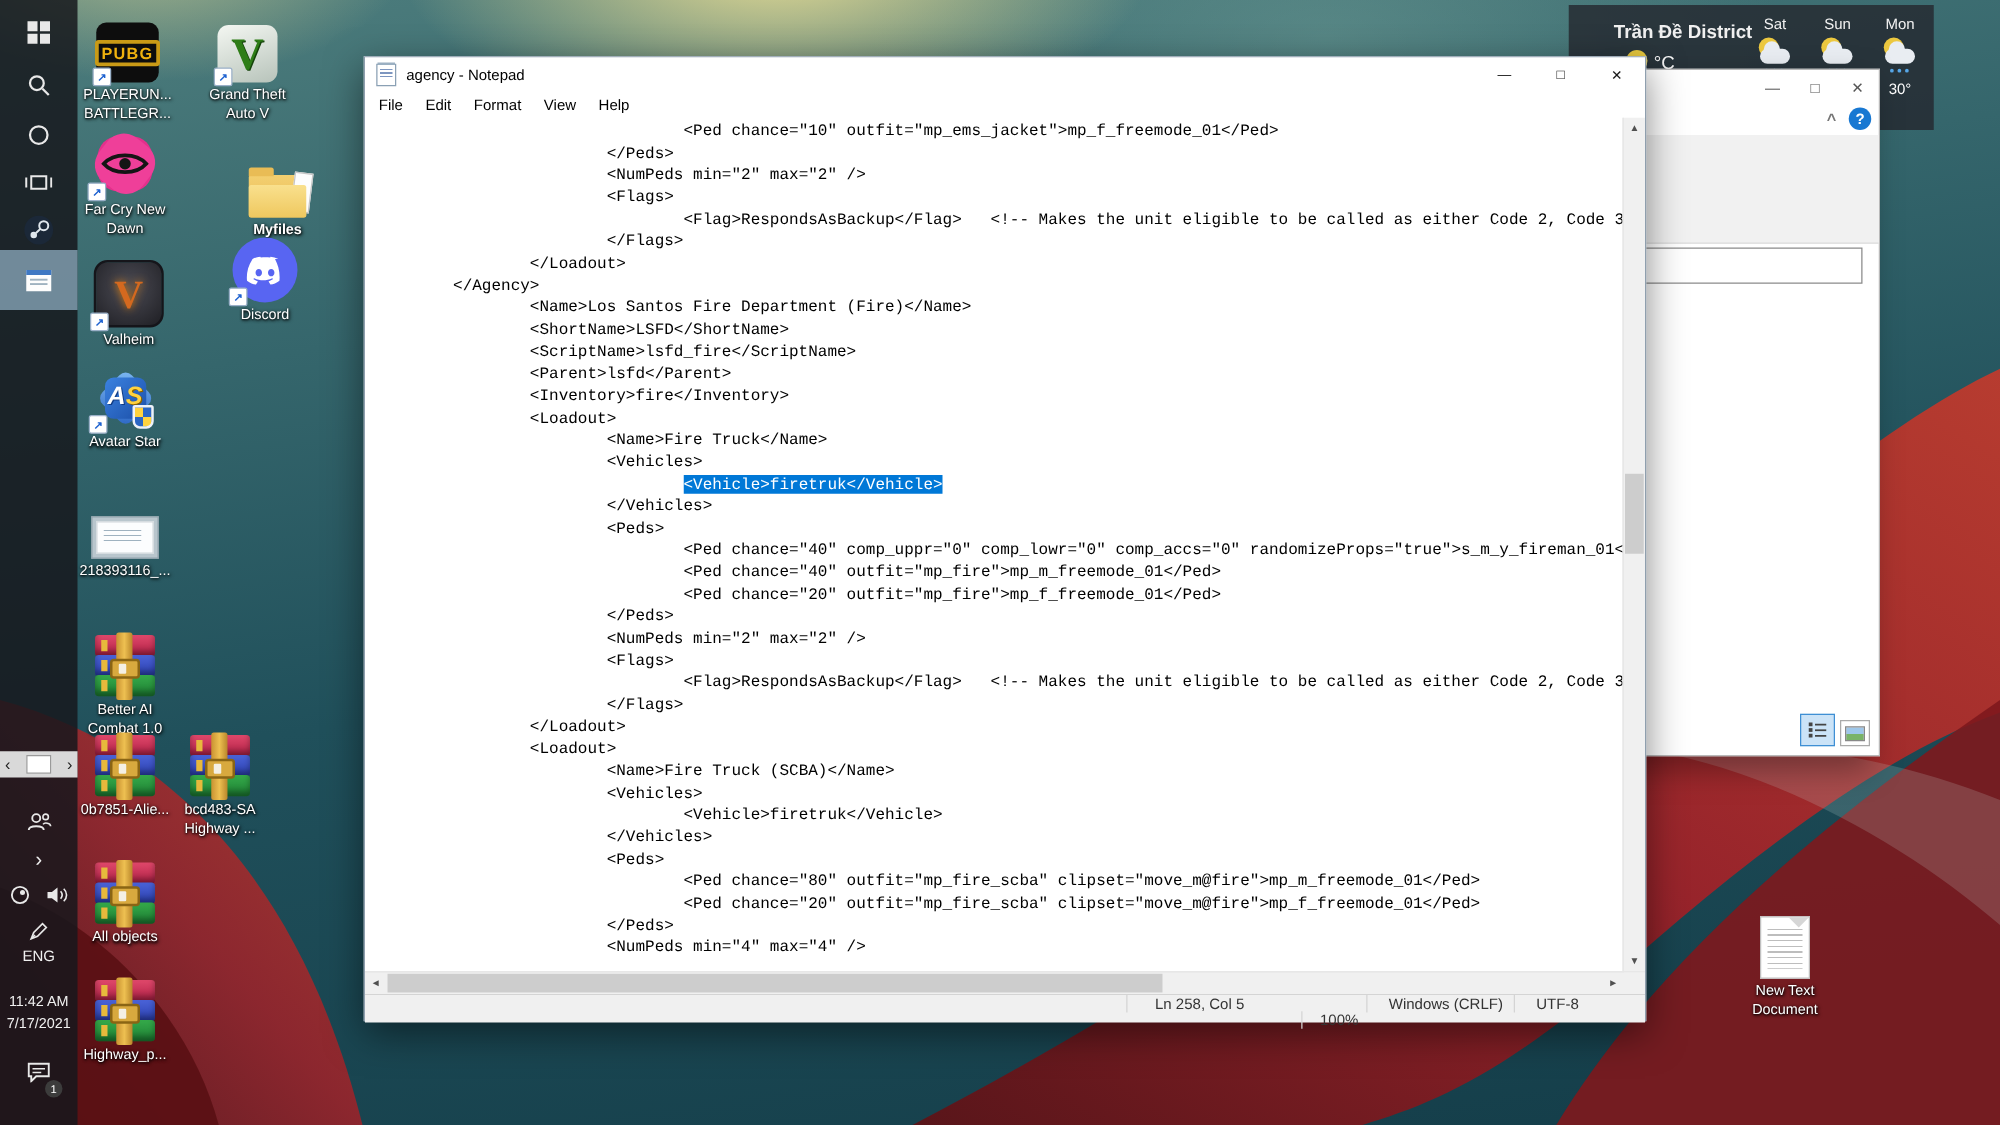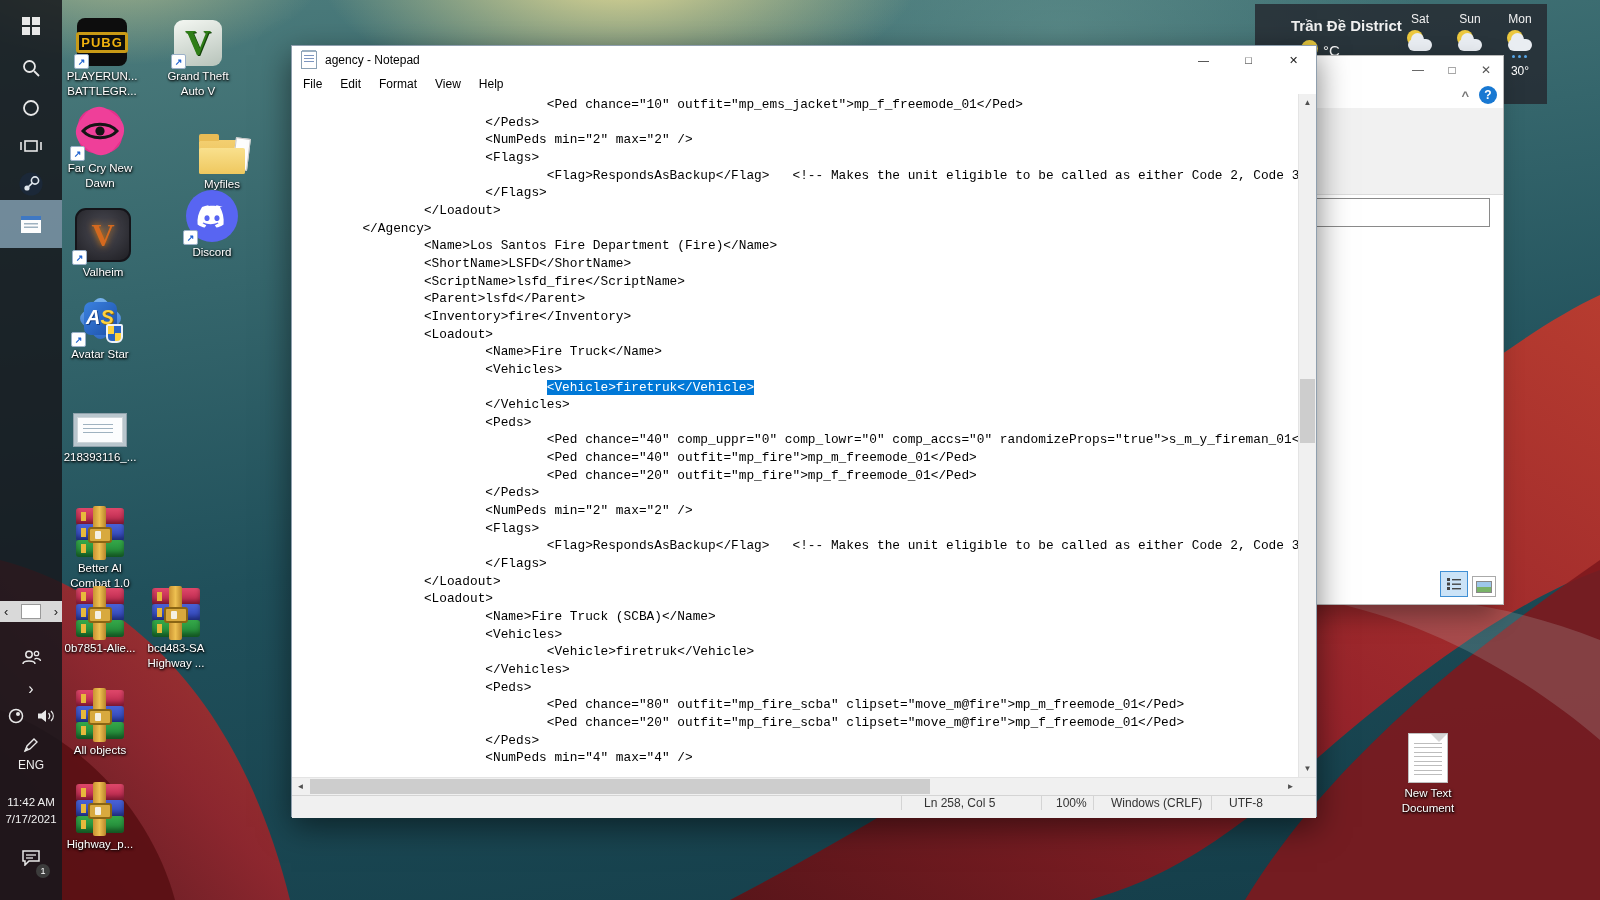--- a/index.html
+++ b/index.html
@@ -121,21 +121,21 @@
   .np-hscroll{height:17px;background:#f0f0f0;border-top:1px solid #e4e4e4;display:flex;position:relative;}
   .h-arrow{width:17px;height:17px;display:flex;align-items:center;justify-content:center;font-size:8px;color:#505050;}
   .h-track{position:relative;flex:1;}
   .h-thumb{position:absolute;left:1px;top:1px;height:15px;width:620px;background:#cdcdcd;}
   .h-corner{width:17px;height:17px;background:#f0f0f0;}
   .np-status{height:22px;background:#f0f0f0;border-top:1px solid #d4d4d4;display:flex;align-items:flex-start;
     font-size:12px;color:#333;}
   .st{display:flex;align-items:center;border-left:1px solid #d4d4d4;box-sizing:border-box;}
   .st0{width:609px;border-left:none;}
   .st1{width:140px;padding-left:22px;}
-  .st2{width:52px;padding-left:14px;}
+  .st2{width:52px;padding-left:14px;margin-top:13px;}
   .st3{width:118px;padding-left:17px;}
   .st4{flex:1;padding-left:17px;}
 
   
   .taskbar{position:absolute;left:0;top:0;width:62px;height:900px;z-index:5;background:rgba(22,24,28,.85);}
   .tb-btn{position:absolute;left:0;width:62px;height:40px;display:flex;align-items:center;justify-content:center;}
   .tb-active{background:rgba(142,172,192,.75);}
   .scrollstrip{position:absolute;left:0;top:601px;width:62px;height:21px;background:#d9d9d9;
     display:flex;align-items:center;justify-content:space-between;padding:0 4px;box-sizing:border-box;}
   .ss-arr{font-size:13px;color:#222;line-height:1;}
@@ -195,21 +195,21 @@
             <svg width="40" height="24" viewBox="0 0 40 24">
               <path d="M3 12 C 11 3, 29 3, 37 12 C 29 21, 11 21, 3 12 Z" fill="none" stroke="#151515" stroke-width="3"></path>
               <circle cx="20" cy="12" r="4.6" fill="#151515"></circle>
             </svg>
           </div>
           <span class="sc-badge">↗</span>
         </div>
         <div class="lab">Far Cry New</div>
         <div class="lab">Dawn</div>
       </div>
-      <div class="dicon" style="left: 176px; top: 130px;">
+      <div class="dicon" style="left: 176px; top: 130px; font-weight: bold;">
         <div class="gwrap">
           <div class="g g-folder">
             <i class="page"></i>
           </div>
         </div>
         <div class="lab">Myfiles</div>
       </div>
       <div class="dicon" style="left: 57px; top: 208px;">
         <div class="gwrap">
           <div class="g g-valheim">

